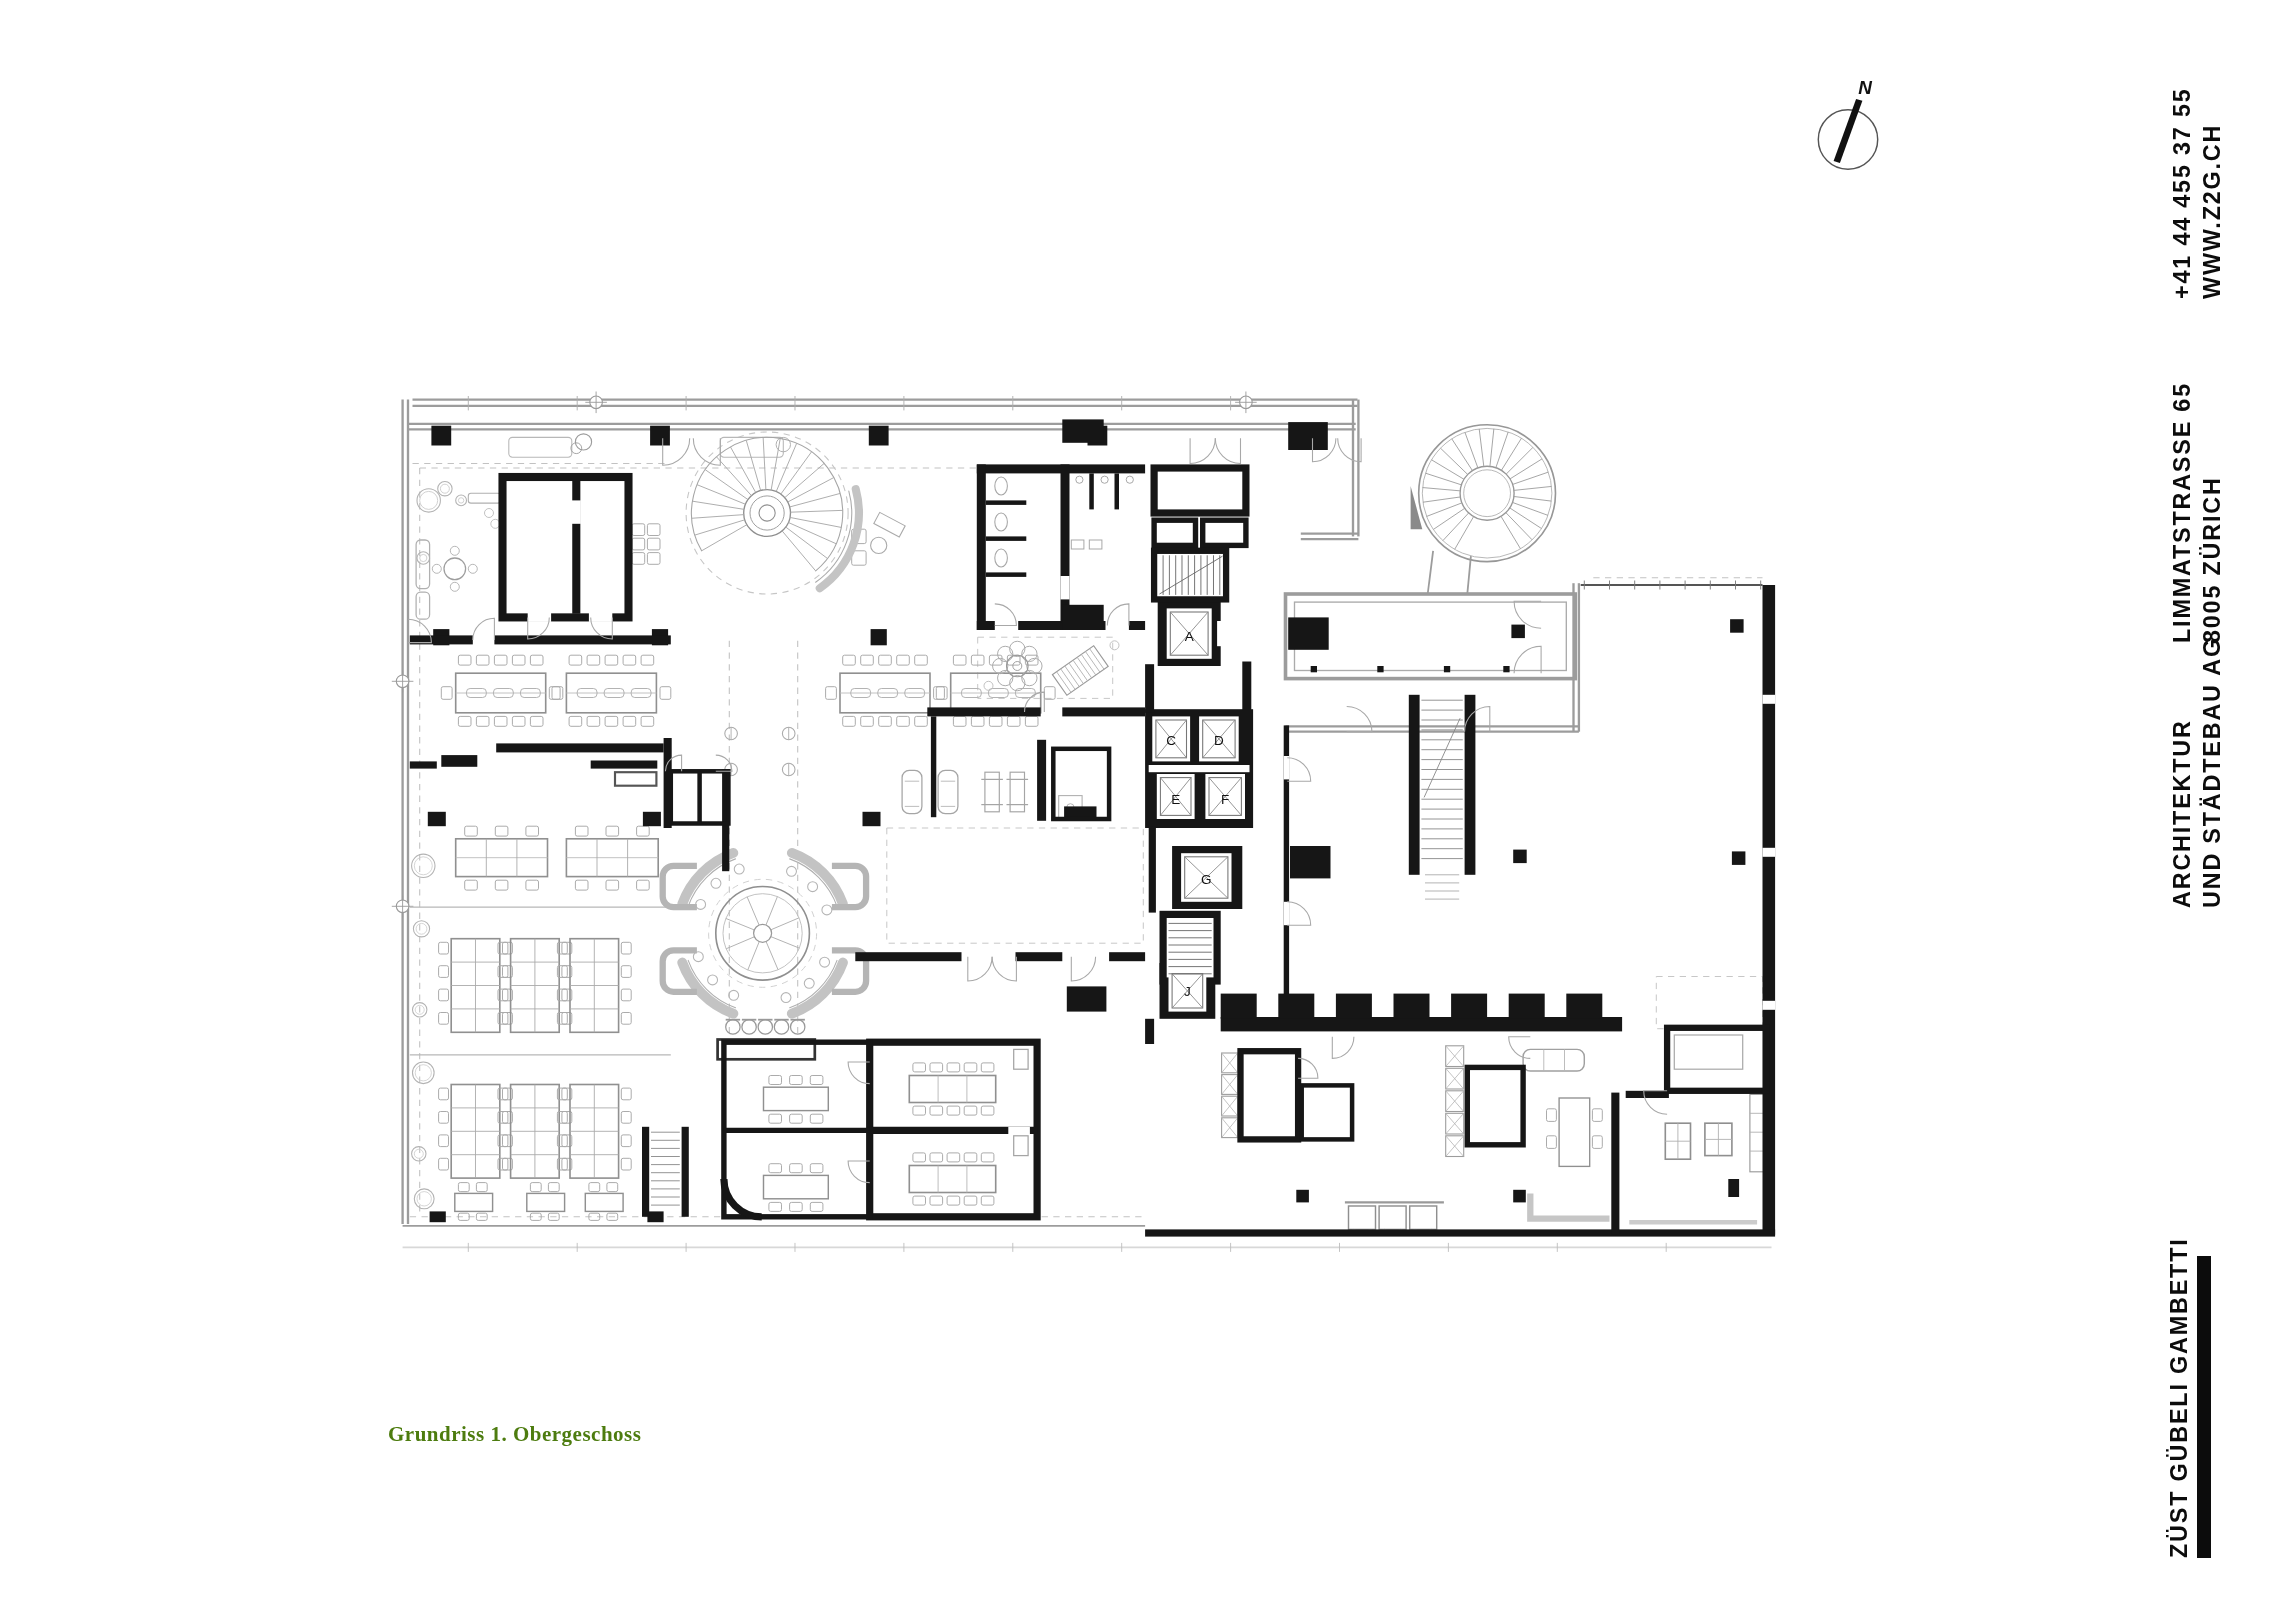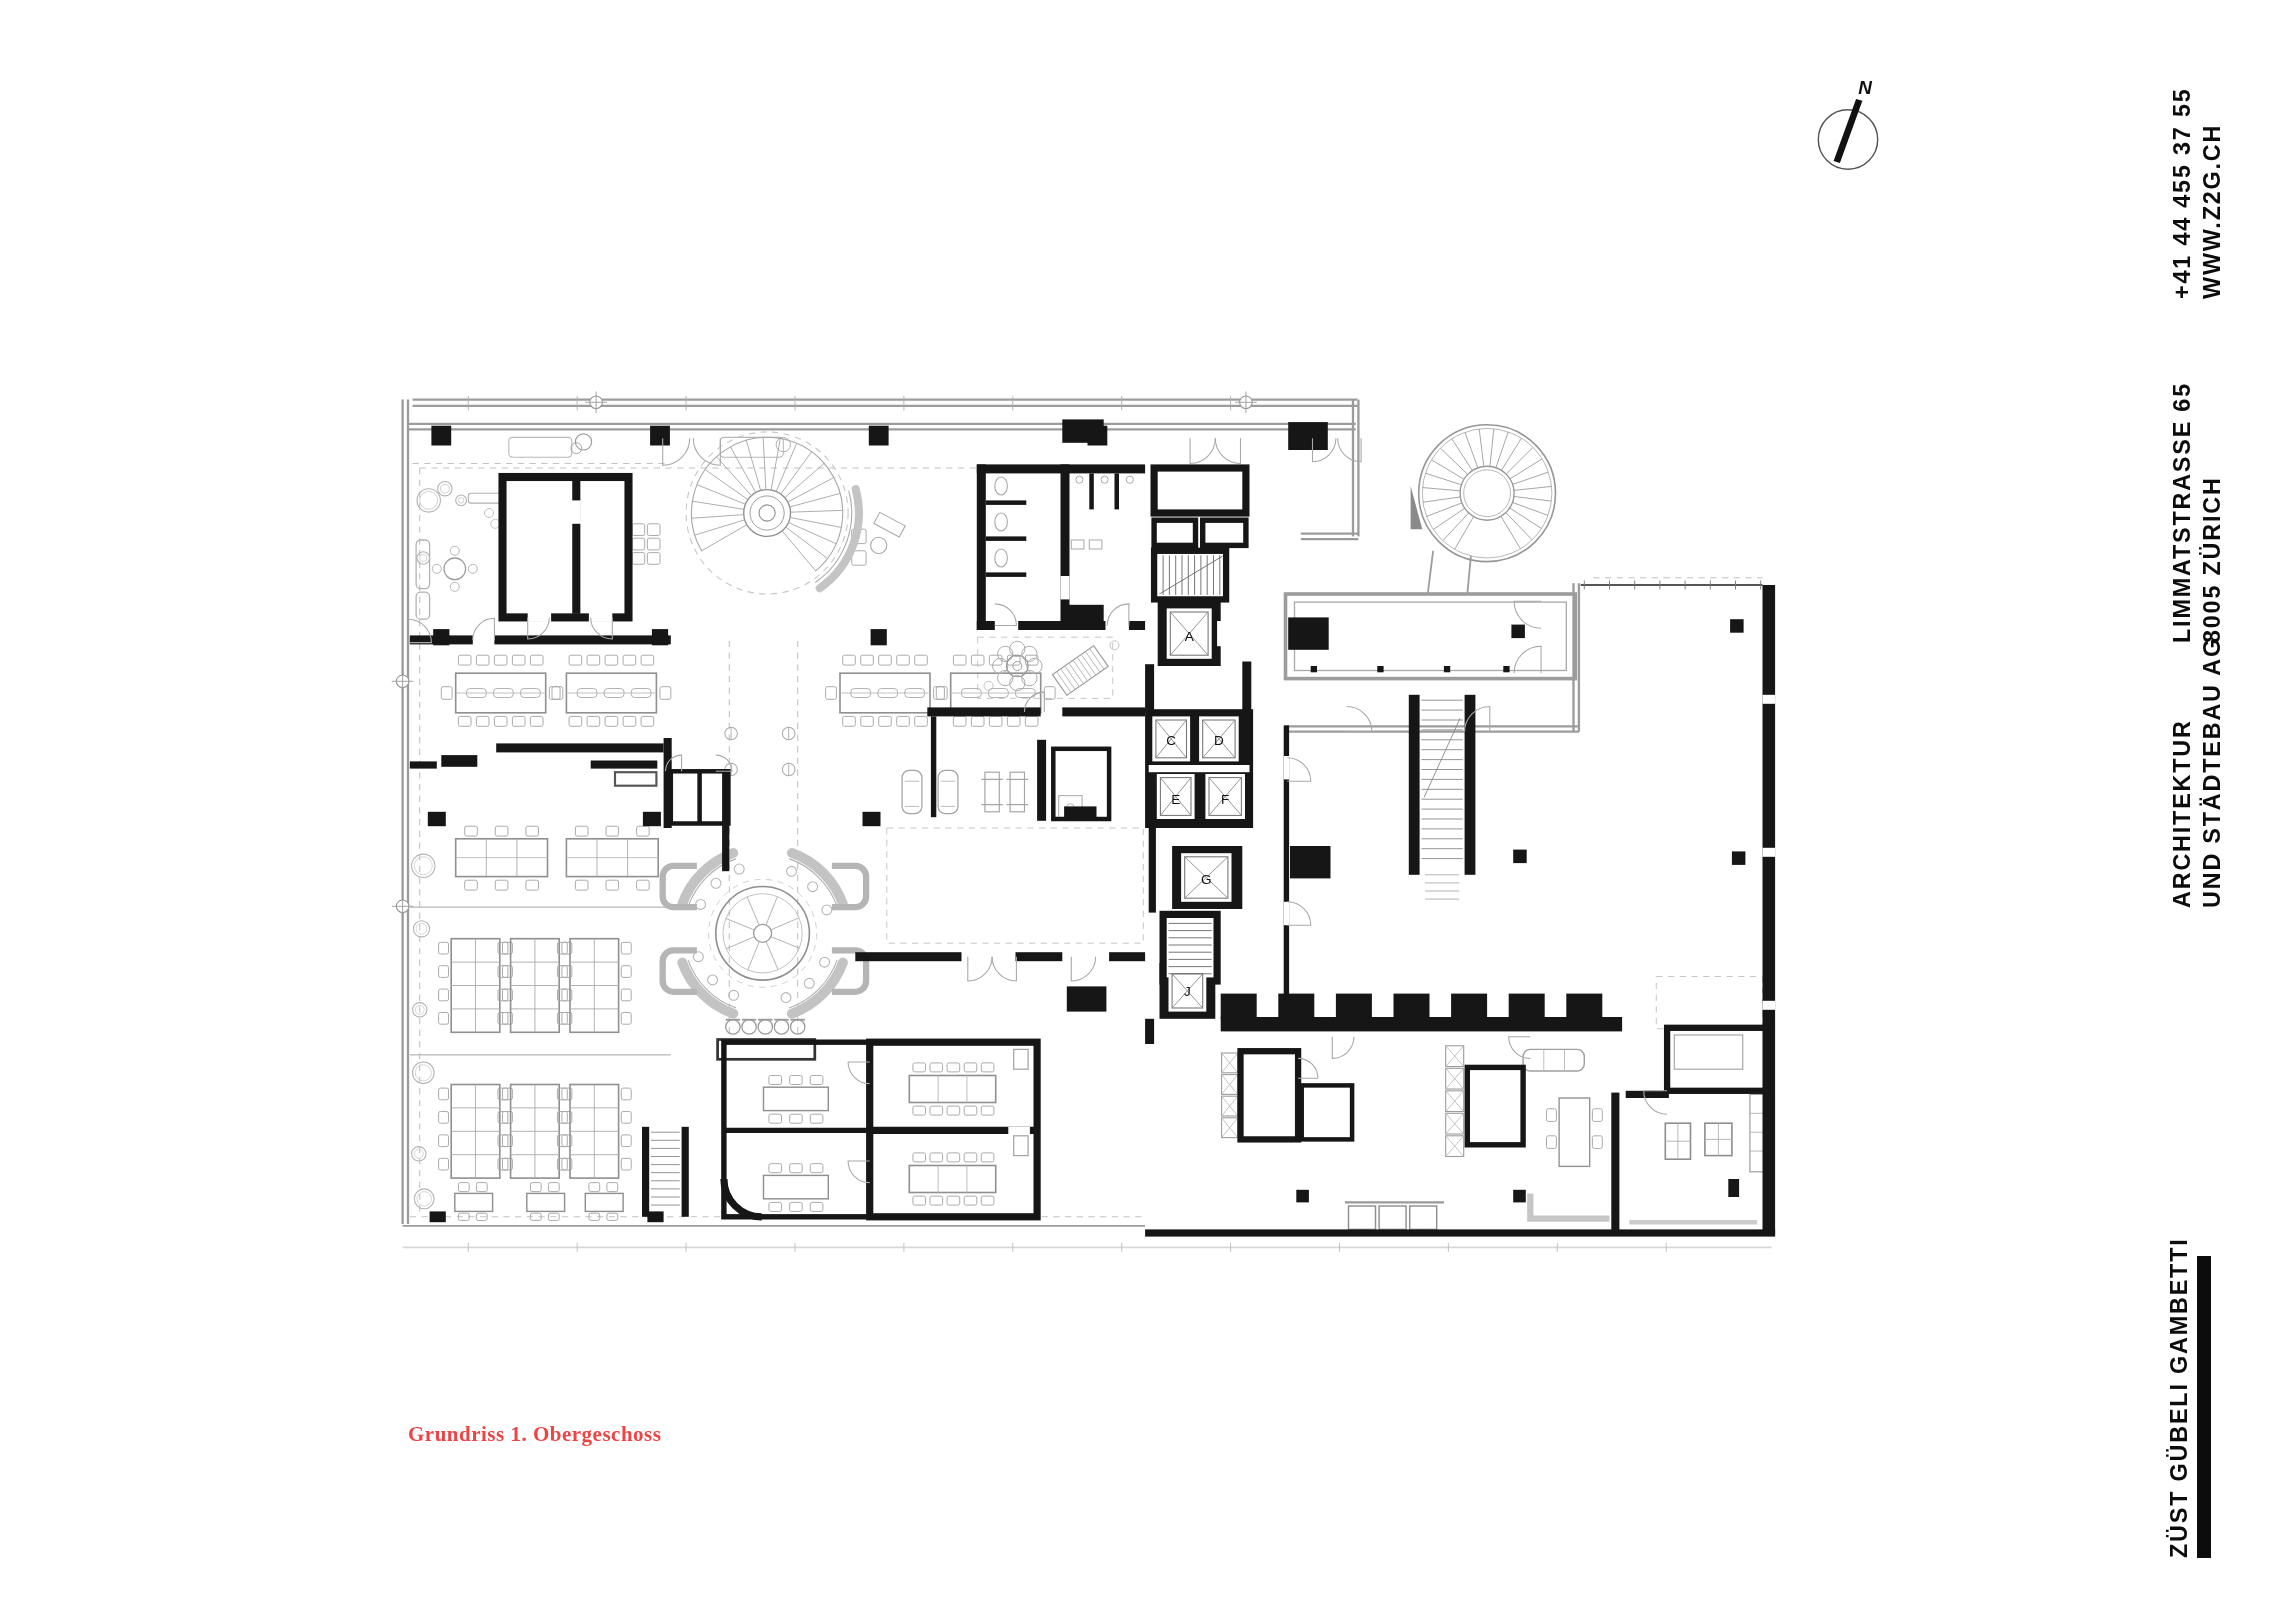--- a/index.html
+++ b/index.html
@@ -3,22 +3,22 @@
 <meta charset="utf-8">
 <style>
   html,body{margin:0;padding:0;background:#fff;}
   .page{position:relative;width:2292px;height:1620px;background:#ffffff;overflow:hidden;
         font-family:"Liberation Sans",sans-serif;}
   svg{position:absolute;left:0;top:0;}
   .vblock{position:absolute;transform-origin:0 0;transform:rotate(-90deg);
           font:700 23.4px/30px "Liberation Sans",sans-serif;letter-spacing:1.8px;
           white-space:nowrap;color:#0c0c0c;}
   .brandbar{position:absolute;left:2197px;top:1256px;width:14.4px;height:302px;background:#0c0c0c;}
-  .caption{position:absolute;left:408px;top:1422px;
-           font:700 21px "Liberation Serif",serif;color:#ef4444;letter-spacing:0.5px;}
+  .caption{position:absolute;left:388px;top:1422px;
+           font:700 21px "Liberation Serif",serif;color:#4d7c0f;letter-spacing:0.5px;}
   .elab{font:400 15px "Liberation Sans",sans-serif;fill:#111;text-anchor:middle;}
   .nlab{font:italic 700 21px "Liberation Sans",sans-serif;fill:#111;text-anchor:middle;}
 </style>
 </head>
 <body>
 
 <div class="page">
 
   <svg width="2292" height="1620" viewBox="0 0 2546 1800">
     <g id="facade">

